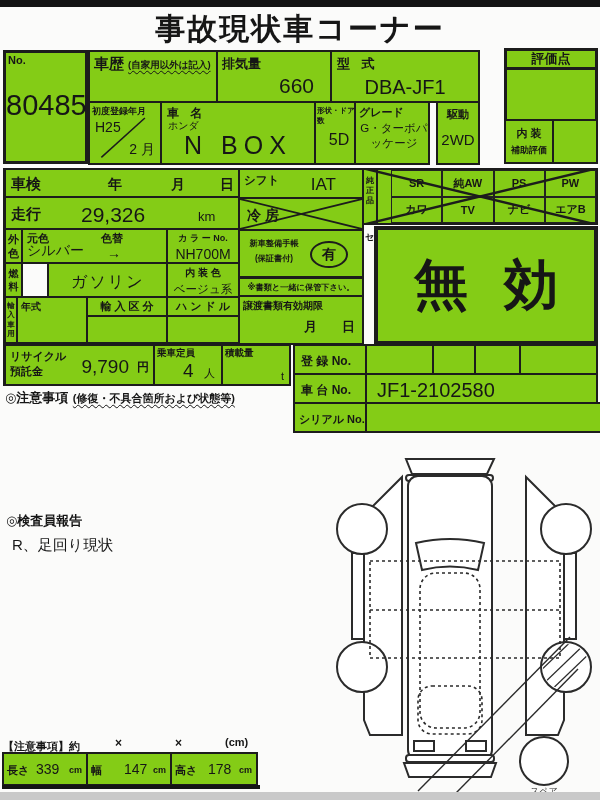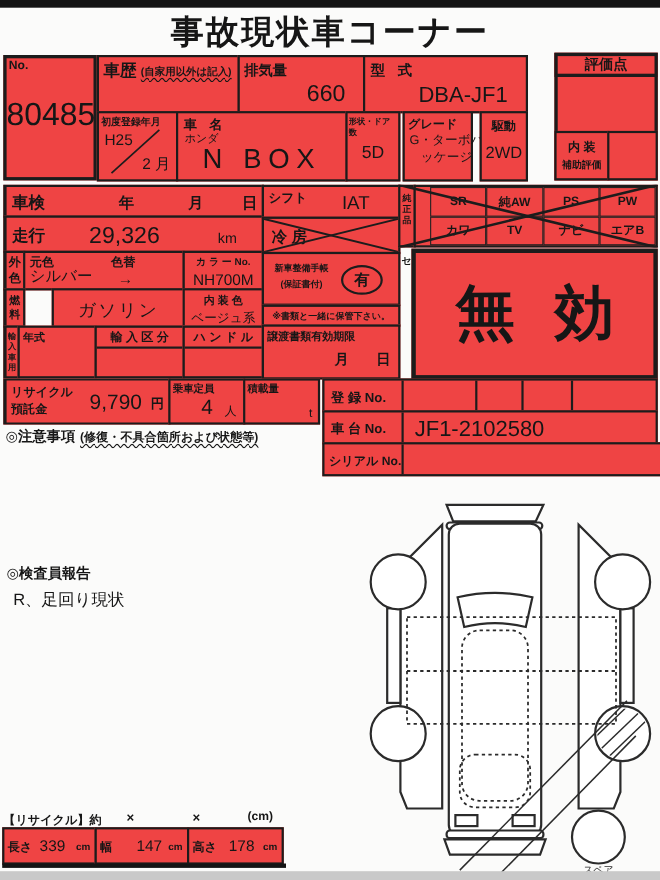--- a/index.html
+++ b/index.html
@@ -1,19 +1,19 @@
 <!DOCTYPE html>
 <html><head>
 <meta charset="utf-8">
 <style>
   html,body{margin:0;padding:0;background:#e8e8e8;}
   #sheet{position:relative;width:600px;height:800px;background:#fbfbfa;overflow:hidden;
          font-family:"Liberation Sans","DejaVu Sans",sans-serif;color:#161616;}
   .abs{position:absolute;box-sizing:border-box;}
-  .cell{position:absolute;box-sizing:border-box;border:2px solid #1c1c1c;background:#ef4444;}
+  .cell{position:absolute;box-sizing:border-box;border:2px solid #1c1c1c;background:#84cc16;}
   .b{font-weight:bold;}
   .vlab{font-weight:bold;text-align:center;word-break:break-all;line-height:1.25;}
   .xsvg{position:absolute;left:0;top:0;width:100%;height:100%;}
   .wavy{text-decoration:underline wavy 1px;text-underline-offset:2px;}
   .eqgrid{display:grid;grid-template-columns:repeat(4,1fr);grid-template-rows:1fr 1fr;}
   .eqcell{border:1px solid #222;display:flex;align-items:center;justify-content:center;
           font-weight:bold;font-size:11px;}
 </style>
 </head>
 <body>
@@ -32,41 +32,41 @@
   <div class="cell" style="left:88px;top:50px;width:130px;height:53px;">
     <span class="abs b" style="left:4px;top:3px;font-size:15px;">車歴</span>
     <span class="abs b wavy" style="left:38px;top:7px;font-size:9.5px;">(自家用以外は記入)</span>
   </div>
   <div class="cell" style="left:216px;top:50px;width:116px;height:53px;">
     <span class="abs b" style="left:4px;top:3px;font-size:13px;">排気量</span>
     <span class="abs" style="right:16px;top:22px;font-size:21px;">660</span>
   </div>
   <div class="cell" style="left:330px;top:50px;width:150px;height:53px;">
     <span class="abs b" style="left:5px;top:3px;font-size:13px;letter-spacing:4px;">型 式</span>
-    <span class="abs" style="left:0;top:24px;width:100%;text-align:center;font-size:20px;margin-left:16px;">DBA-JF1</span>
+    <span class="abs" style="left:0;top:24px;width:100%;text-align:center;font-size:20px;">DBA-JF1</span>
   </div>
 
   <div class="cell" style="left:88px;top:101px;width:74px;height:64px;">
     <span class="abs b" style="left:2px;top:2px;font-size:9px;">初度登録年月</span>
     <svg class="xsvg" viewBox="0 0 74 64" preserveAspectRatio="none">
       <line x1="12" y1="58" x2="58" y2="16" stroke="#1c1c1c" stroke-width="1.6"></line>
     </svg>
     <span class="abs" style="left:5px;top:16px;font-size:14px;">H25</span>
     <span class="abs" style="right:5px;bottom:4px;font-size:14px;text-align:right;">2 月</span>
   </div>
   <div class="cell" style="left:160px;top:101px;width:156px;height:64px;">
     <span class="abs b" style="left:5px;top:2px;font-size:12px;letter-spacing:4px;">車 名</span>
     <span class="abs" style="left:6px;top:16px;font-size:10px;">ホンダ</span>
     <span class="abs" style="left:0;bottom:3px;width:100%;text-align:center;font-size:25px;letter-spacing:6px;">N BOX</span>
   </div>
   <div class="cell" style="left:314px;top:101px;width:50px;height:64px;">
     <span class="abs b" style="left:1px;top:3px;font-size:7.5px;">形状・ドア数</span>
     <span class="abs" style="left:0;top:28px;width:100%;text-align:center;font-size:16px;">5D</span>
   </div>
-  <div class="cell" style="left:366px;top:101px;width:64px;height:64px;">
+  <div class="cell" style="left:354px;top:101px;width:76px;height:64px;">
     <span class="abs b" style="left:3px;top:2px;font-size:11px;">グレード</span>
     <span class="abs" style="left:2px;top:18px;width:72px;text-align:center;font-size:11.5px;line-height:1.3;word-break:break-all;">G・ターボパッケージ</span>
   </div>
   <div class="cell" style="left:436px;top:101px;width:44px;height:64px;">
     <span class="abs b" style="left:0;top:4px;width:100%;text-align:center;font-size:11px;">駆動</span>
     <span class="abs" style="left:0;top:28px;width:100%;text-align:center;font-size:15px;">2WD</span>
   </div>
 
   <div class="cell" style="left:504px;top:48px;width:94px;height:116px;border-width:3px;"></div>
   <div class="cell" style="left:504px;top:48px;width:94px;height:22px;border-width:3px;display:flex;align-items:center;justify-content:center;">
@@ -267,21 +267,21 @@
     <g stroke-width="1.4">
       <line x1="90" y1="348" x2="242" y2="194"></line>
       <line x1="128" y1="350" x2="250" y2="226"></line>
     </g>
 
     <circle cx="216" cy="318" r="24" fill="#fff"></circle>
     <text x="216" y="351" text-anchor="middle" font-size="9" fill="#2b2b2b" stroke="none">スペア</text>
   </svg>
 
   <div class="abs" style="left:3px;top:736px;width:260px;">
-    <span class="b" style="font-size:11px;">【リサイクル】約</span>
+    <span class="b" style="font-size:11px;">【注意事項】約</span>
     <span class="b abs" style="left:112px;top:0;font-size:12px;">×</span>
     <span class="b abs" style="left:172px;top:0;font-size:12px;">×</span>
     <span class="b abs" style="left:222px;top:0;font-size:11px;">(cm)</span>
   </div>
   <div class="cell" style="left:2px;top:752px;width:86px;height:34px;">
     <span class="abs b" style="left:3px;top:9px;font-size:11px;">長さ</span>
     <span class="abs" style="left:32px;top:7px;font-size:14px;">339</span>
     <span class="abs b" style="right:4px;top:11px;font-size:9px;">cm</span>
   </div>
   <div class="cell" style="left:86px;top:752px;width:86px;height:34px;">

